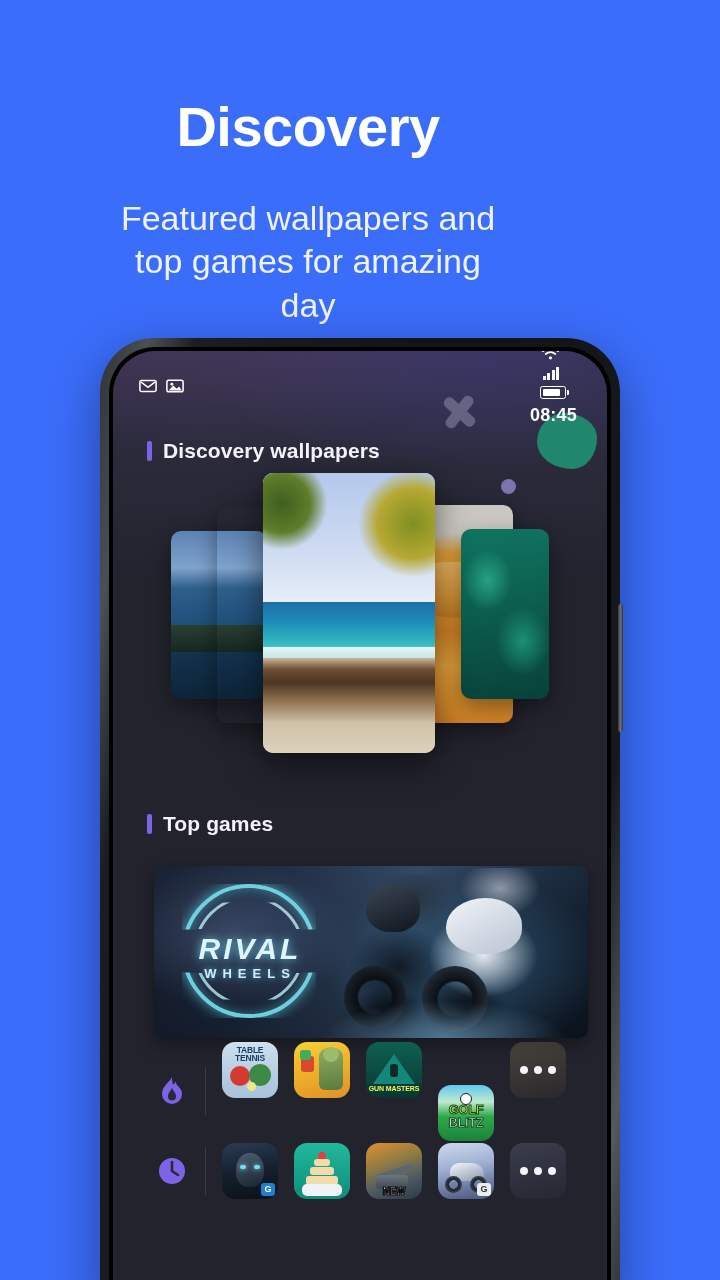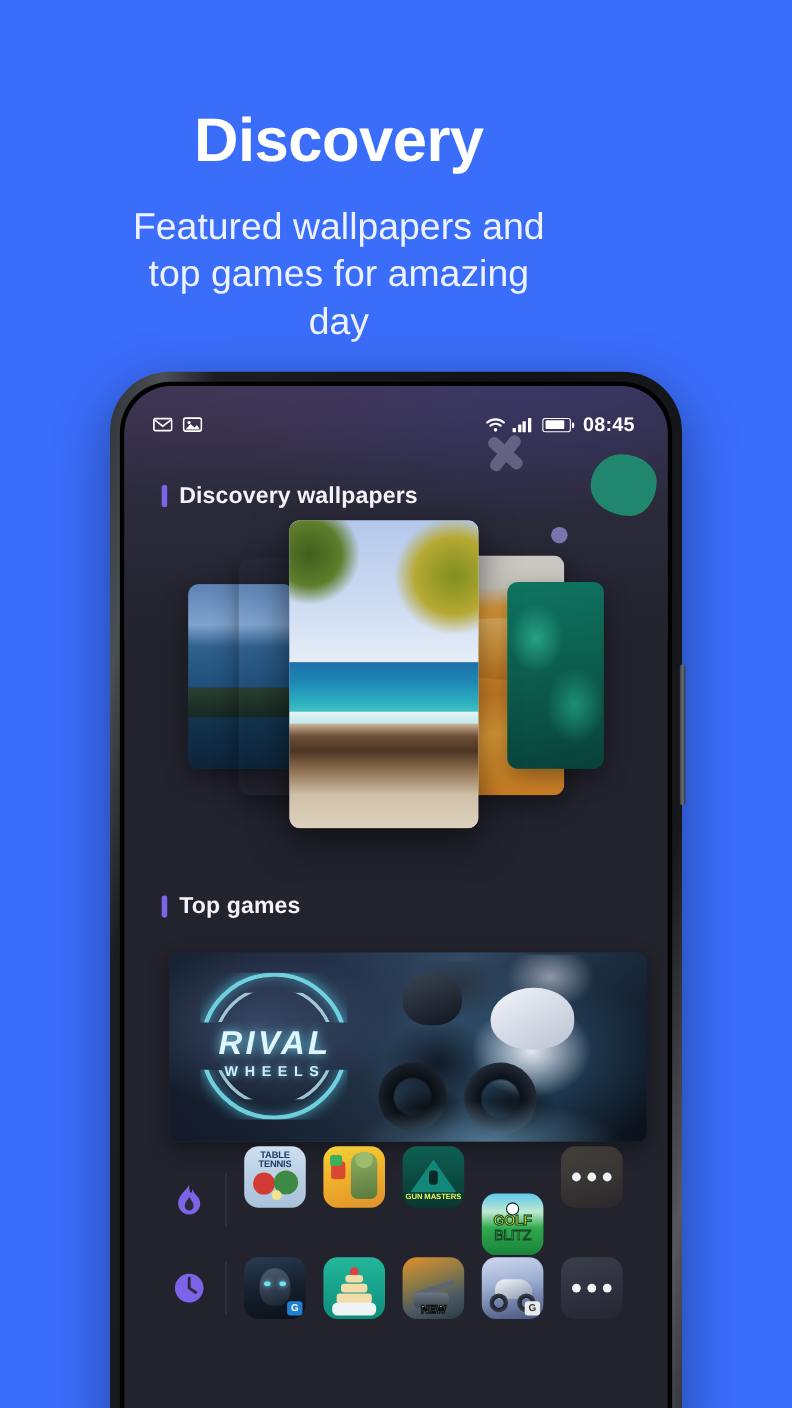--- a/index.html
+++ b/index.html
@@ -14,21 +14,21 @@
   .promo { position:absolute; top:0; left:0; width:616px; text-align:center; }
   .promo-title {
     margin-top:98px;
     font-size:56px;
     font-weight:bold;
     color:#ffffff;
     letter-spacing:-0.5px;
     line-height:1.05;
   }
   .promo-sub {
-    margin-top:28px;
+    margin-top:40px;
     font-size:34px;
     font-weight:400;
     color:#eef2ff;
     line-height:1.28;
     padding:0 110px;
   }
 
   
   .phone {
     position:absolute;
@@ -92,21 +92,21 @@
   }
 
   
   .statusbar {
     position:absolute; left:0; top:22px; width:100%; height:26px;
     display:flex; align-items:center; justify-content:space-between;
     padding:0 30px 0 26px;
     z-index:5;
   }
   .sb-left { display:flex; align-items:center; gap:9px; }
-  .sb-right { display:flex; align-items:center; gap:6px; }
+  .sb-right { display:flex; align-items:center; gap:6px;flex-direction:column; }
   .sb-icon { width:18px; height:16px; display:block; }
   .sb-time {
     color:#fff; font-size:18px; font-weight:bold; margin-left:5px;
     letter-spacing:.2px;
   }
   .bars { display:flex; align-items:flex-end; gap:1.5px; height:13px; }
   .bars i { width:3px; background:#fff; border-radius:.5px; display:block; }
   .bars i:nth-child(1){height:4px;} .bars i:nth-child(2){height:7px;}
   .bars i:nth-child(3){height:10px;} .bars i:nth-child(4){height:13px;}
   .battery {
@@ -293,21 +293,21 @@
   .t-gun { background:linear-gradient(180deg,#0f5f52 0%,#0b4a41 55%,#073730 100%); }
   .t-gun .road { position:absolute; left:50%; top:12px; transform:translateX(-50%);
     width:0; height:0; border-left:21px solid transparent; border-right:21px solid transparent; border-bottom:30px solid #12877a; }
   .t-gun .man { position:absolute; left:24px; top:22px; width:8px; height:13px; border-radius:3px; background:#0b2b27; }
   .t-gun .lbl { bottom:4px; font-size:7px; color:#e9ff5a; letter-spacing:-.1px;
     background:#0a3a33; padding:1px 0; }
 
   .t-golf { background:linear-gradient(180deg,#5fc8ef 0%,#bfe9d0 30%,#2fa94c 56%,#19833a 100%);margin-top:43px; }
   .t-golf .lbl1 { position:absolute; top:17px; left:0; right:0; text-align:center; font-size:13px; font-weight:bold;
     color:#f5e33a; -webkit-text-stroke:1px #0f4b22; letter-spacing:-.4px; }
-  .t-golf .lbl2 { position:absolute; top:30px; left:0; right:0; text-align:center; font-size:13px; font-weight:normal;
+  .t-golf .lbl2 { position:absolute; top:30px; left:0; right:0; text-align:center; font-size:13px; font-weight:bold;
     color:#ffffff; -webkit-text-stroke:1px #0f4b22; letter-spacing:-.4px; }
   .t-golf .ball { position:absolute; left:22px; top:8px; width:12px; height:12px; border-radius:50%;
     background:#fff; border:1.5px solid #123; }
 
   .t-hero { background:linear-gradient(170deg,#2b3c55 0%,#16202f 48%,#0a1018 100%); }
   .t-hero .face { position:absolute; left:14px; top:10px; width:28px; height:34px;
     border-radius:48% 48% 42% 42%; background:linear-gradient(165deg,#4e5d73,#1a2431); }
   .t-hero .eye1, .t-hero .eye2 { position:absolute; top:22px; width:6px; height:4px; border-radius:2px;
     background:#6fe3f5; box-shadow:0 0 5px #6fe3f5; }
   .t-hero .eye1 { left:18px; } .t-hero .eye2 { left:32px; }

